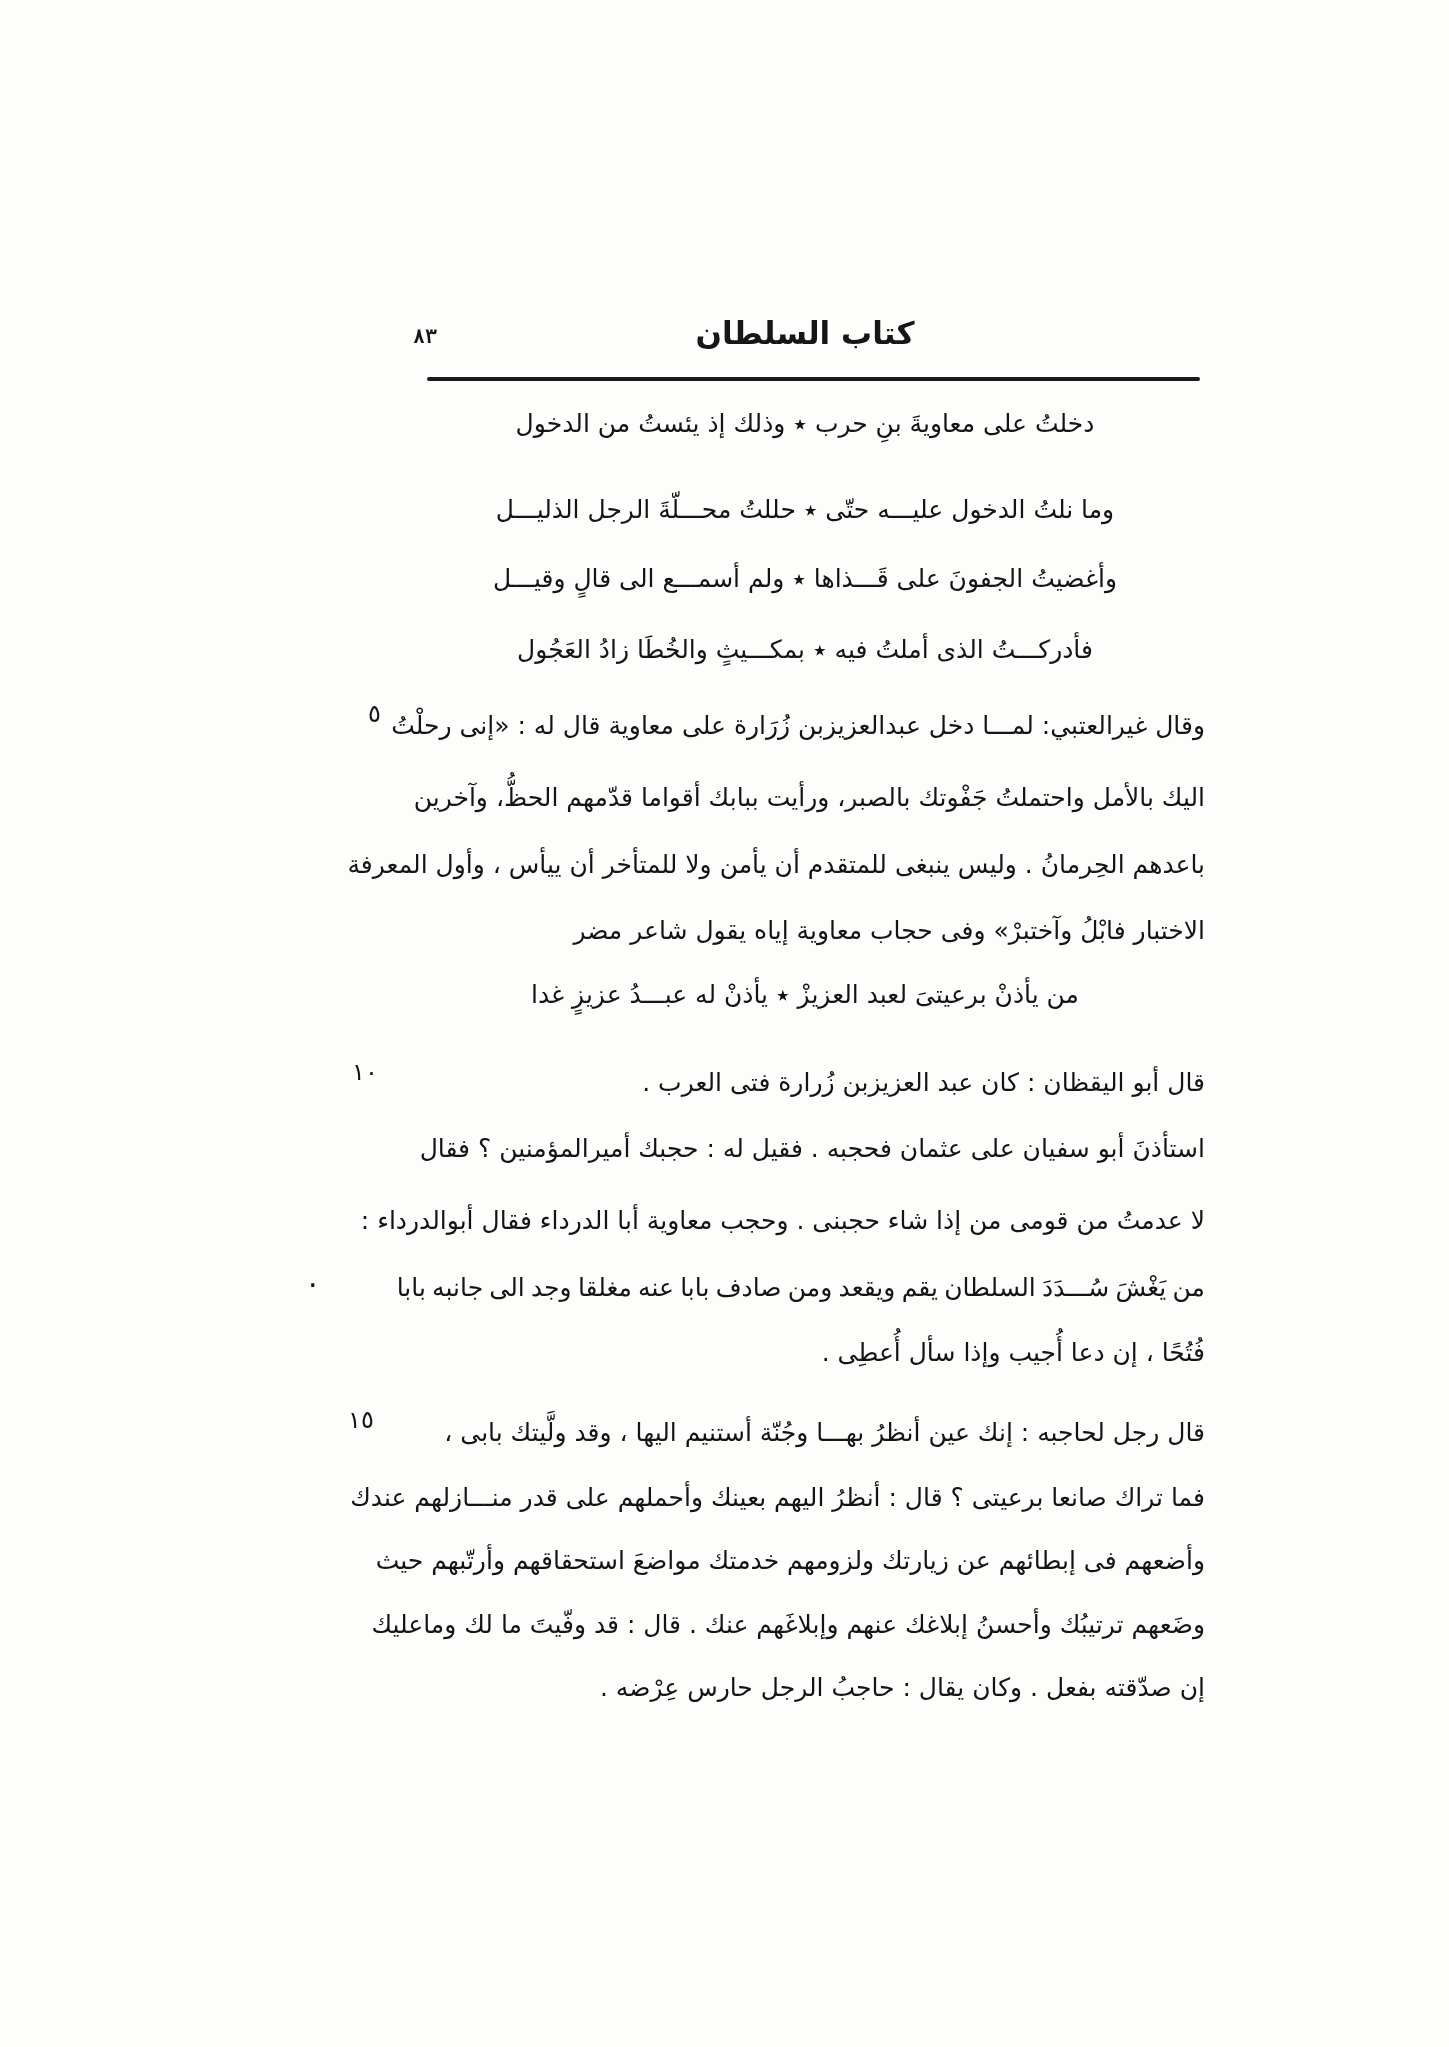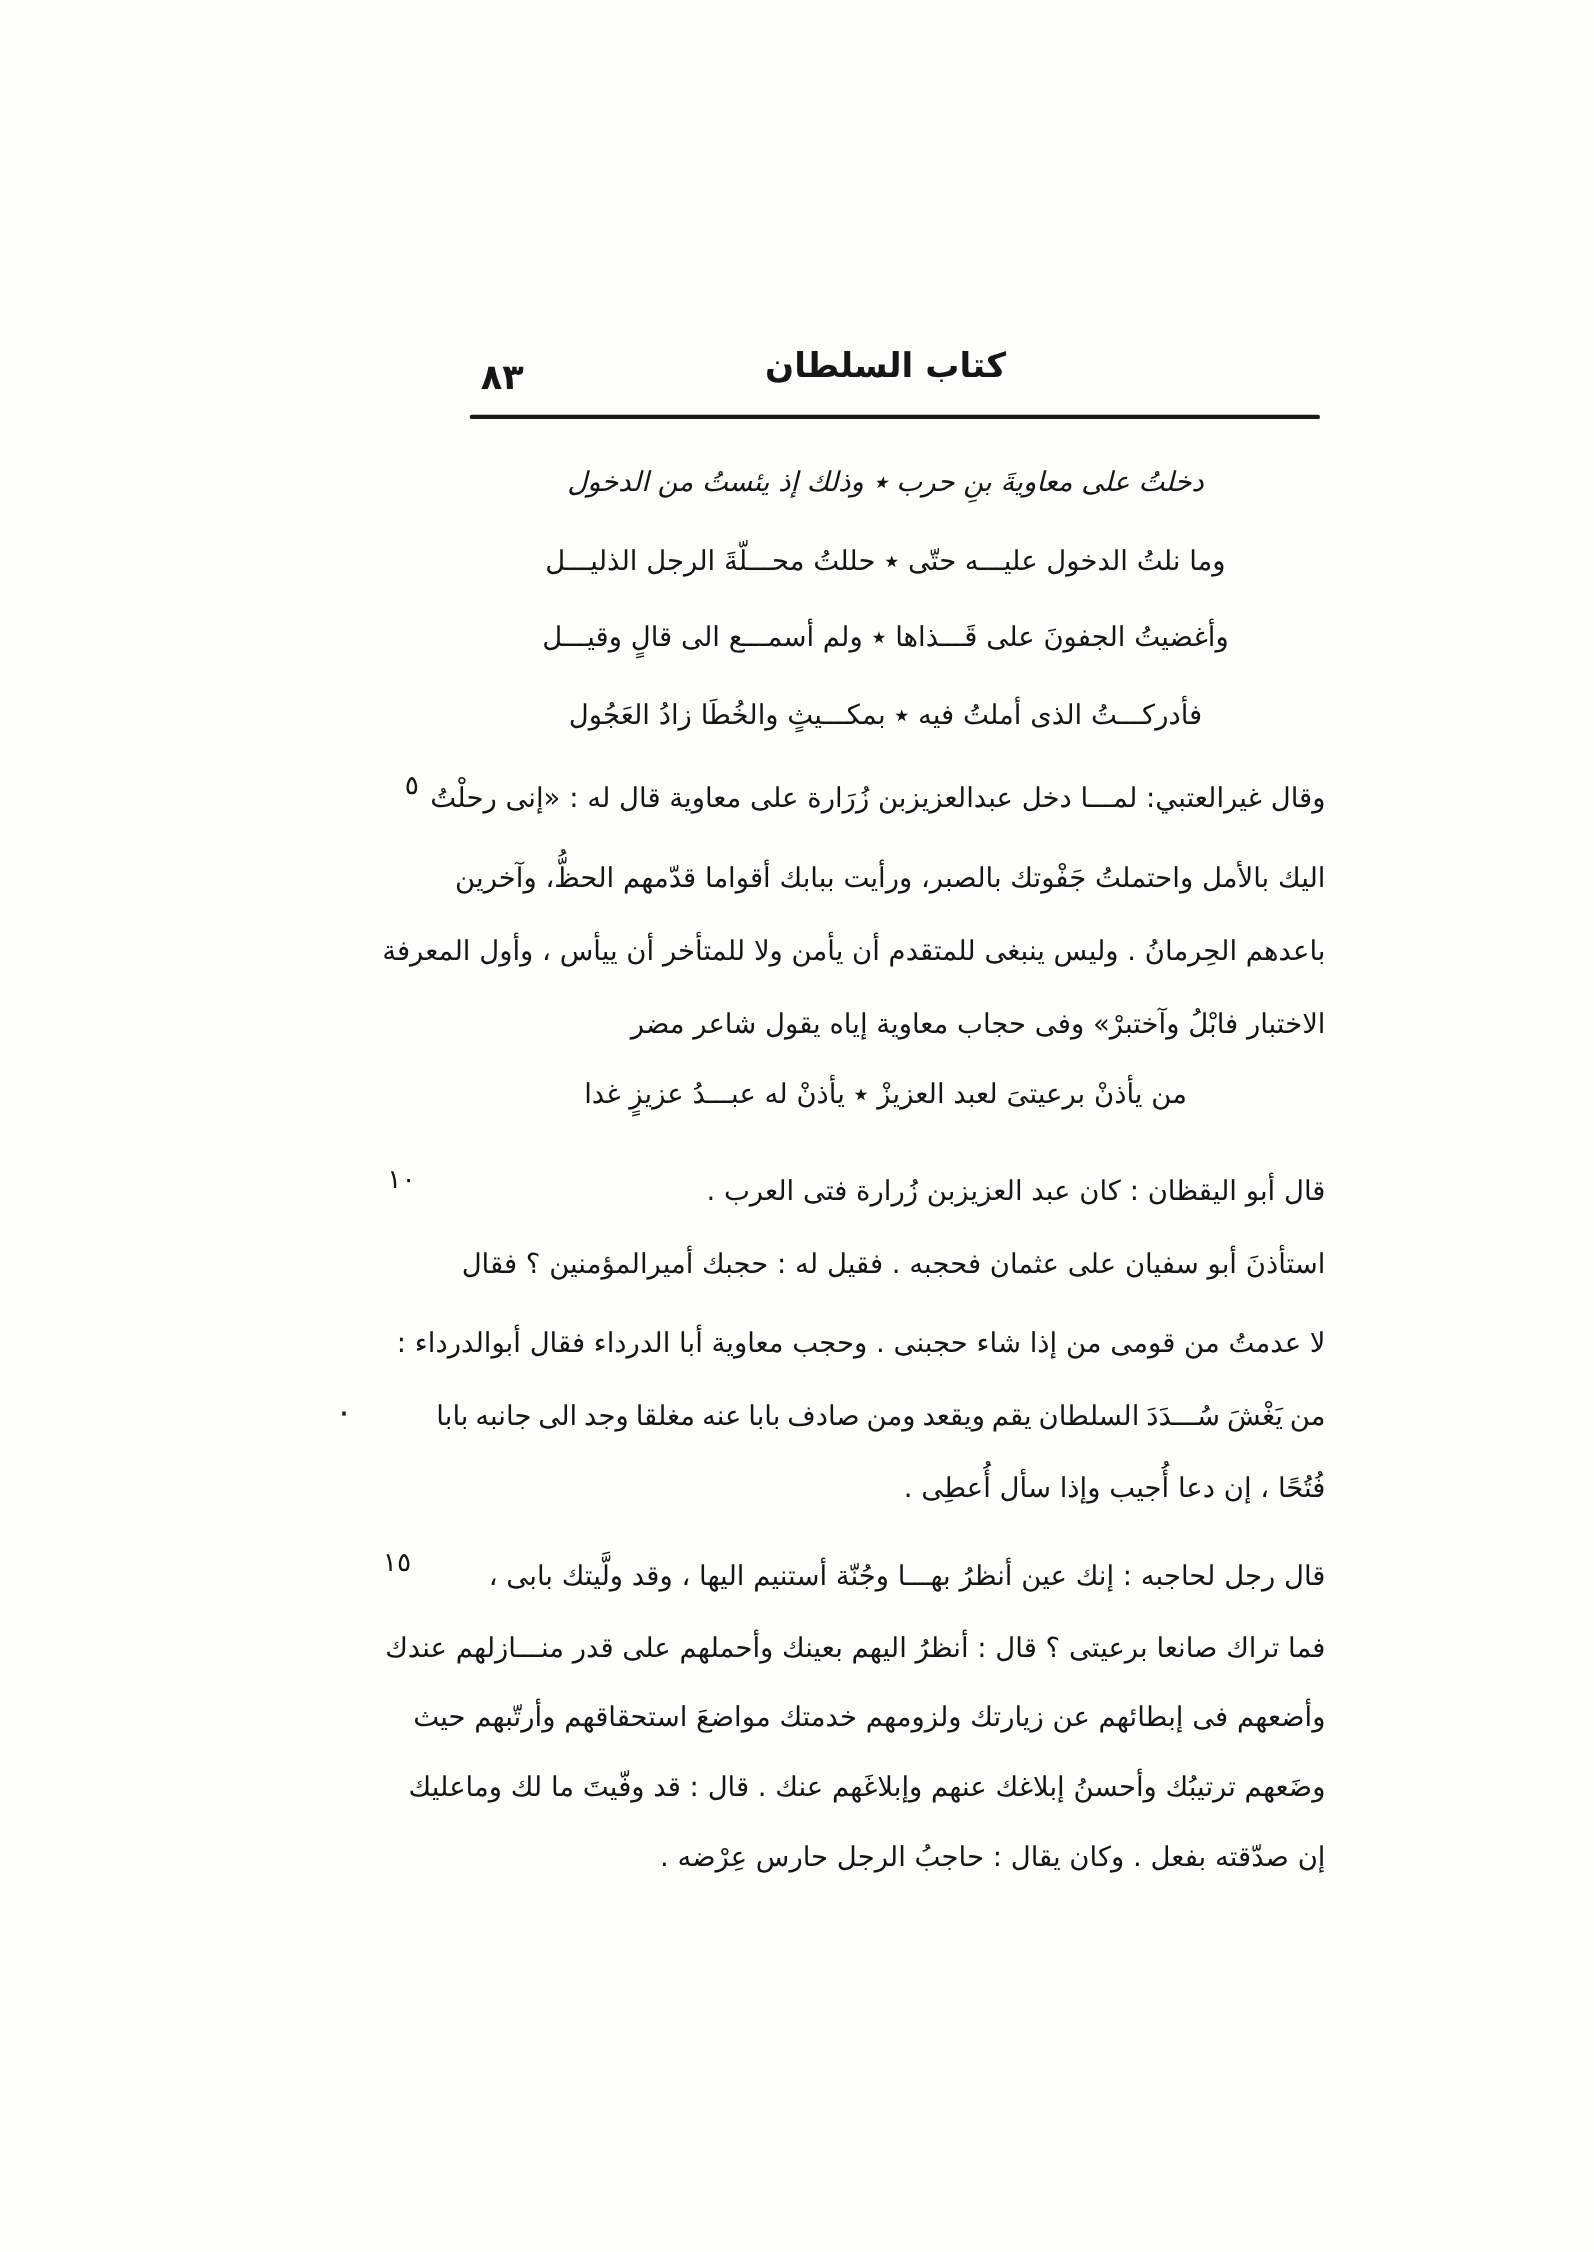--- a/index.html
+++ b/index.html
@@ -25,24 +25,25 @@
     text-align: center;
     direction: rtl;
     font-size: 31px;
     font-weight: bold;
     letter-spacing: 1px;
     white-space: nowrap;
   }
   .page-number {
     position: absolute;
     top: 324px;
-    left: 437px;
-    font-size: 32px;
+    left: 413px;
+    font-size: 20px;
     font-weight: bold;
     direction: rtl;
+    font-family: Liberation Mono, monospace;
   }
   .header-rule {
     position: absolute;
     top: 377px;
     left: 427px;
     width: 773px;
     height: 4px;
     background: #1a1a1a;
     border-radius: 2px;
   }
@@ -53,21 +54,21 @@
     width: 800px;
     direction: rtl;
     font-size: 25px;
     line-height: 46px;
     color: #141414;
     white-space: nowrap;
   }
   .prose  { text-align: right; }
   .verse  { text-align: center; }
 
-  .t1  { top: 415px; font-style: italic; }
+  .t1  { top: 401px; }
   .t2  { top: 487px; }
   .t3  { top: 556px; }
   .t4  { top: 627px; }
   .t5  { top: 703px; }
   .t6  { top: 775px; }
   .t7  { top: 842px; }
   .t8  { top: 908px; }
   .t9  { top: 972px; }
   .t10 { top: 1060px; }
   .t11 { top: 1126px; }

